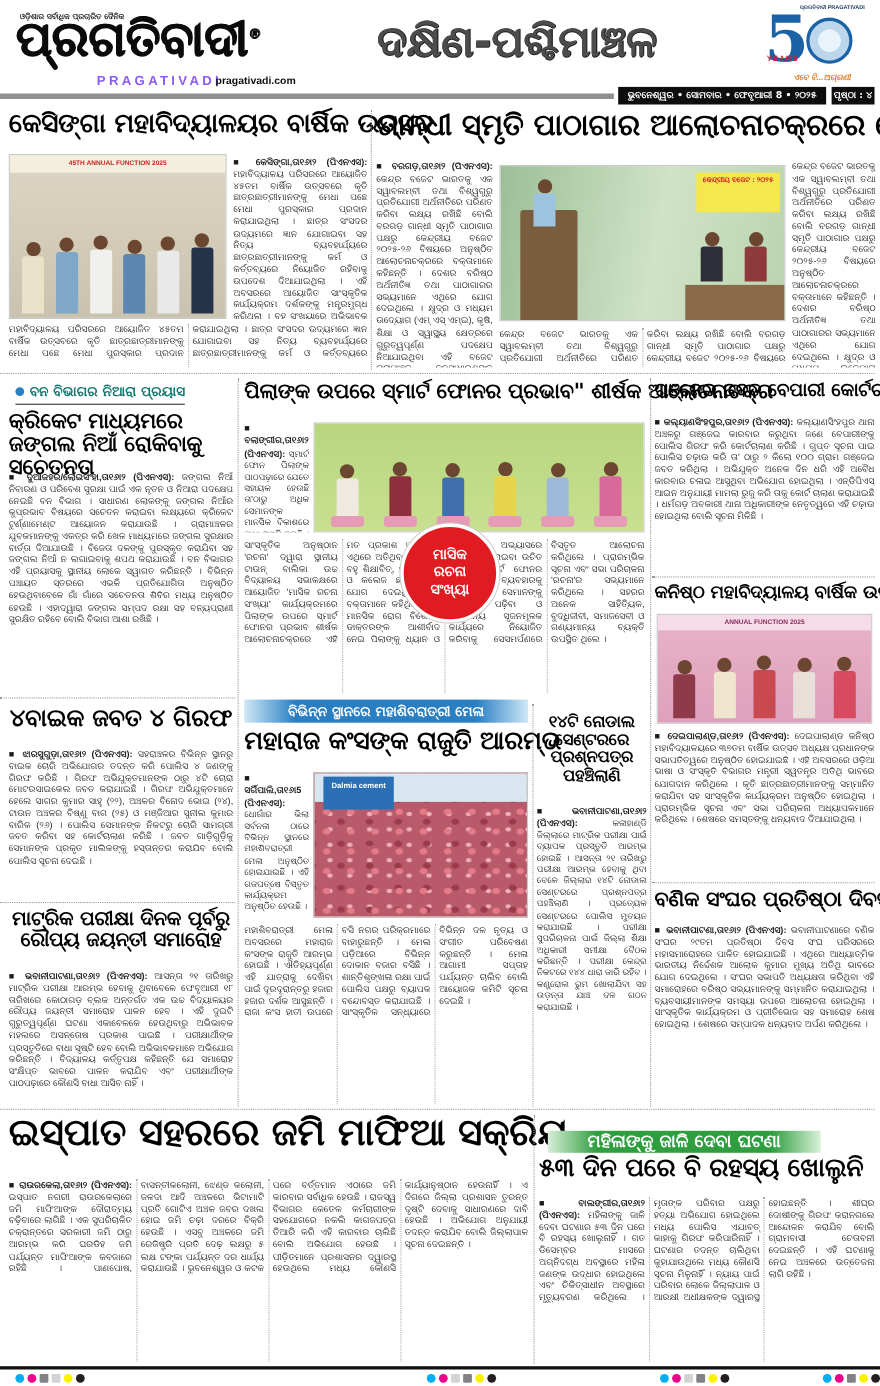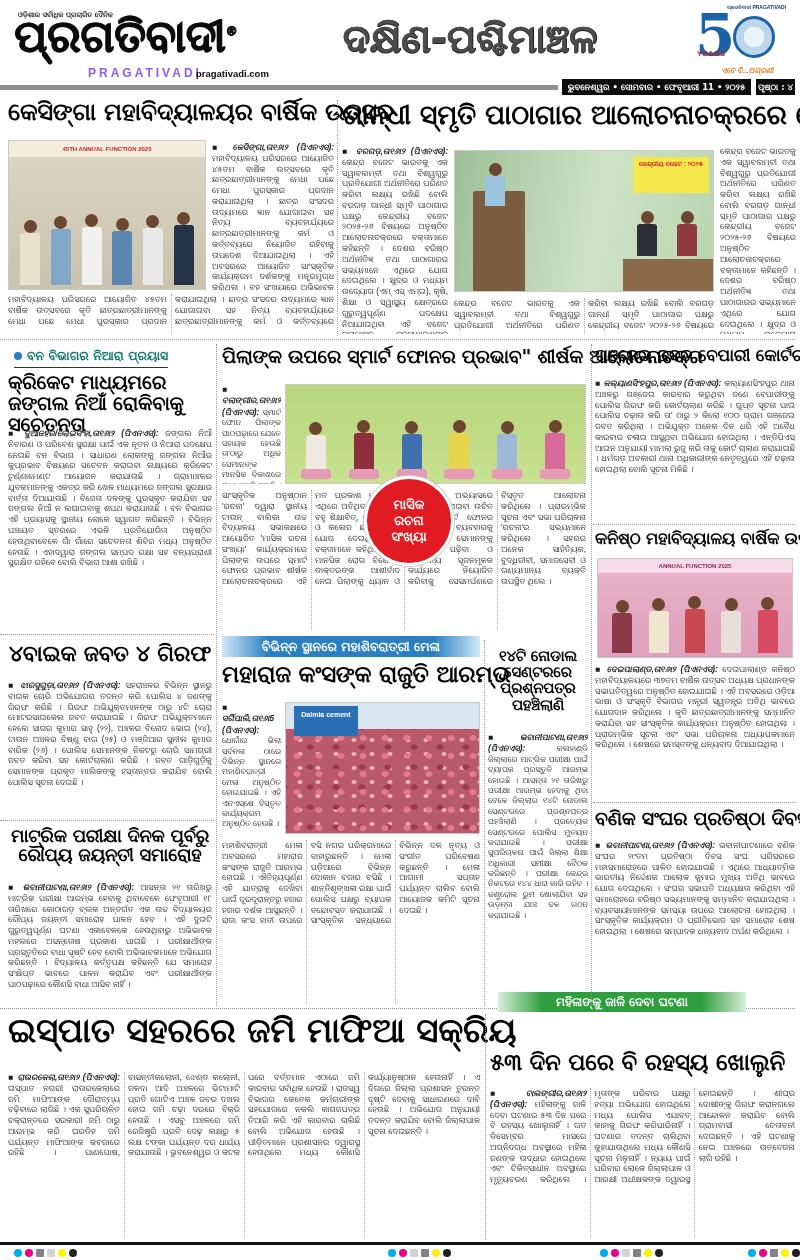--- a/index.html
+++ b/index.html
@@ -6,21 +6,21 @@
     --accent-blue:#2a7fc2; --banner-green:#2f9e3f; --badge-red:#e01b22;
     --ink:#111; --body-ink:#222; --rule-gray:#8f8f8f;
   }
   *{margin:0;padding:0;box-sizing:border-box;}
   html,body{background:#e8e8e8;}
   .page{position:relative;width:800px;height:1260px;margin:0 auto;background:#fff;
         font-family:"Liberation Sans","DejaVu Sans",sans-serif;color:var(--body-ink);overflow:hidden;}
   .abs{position:absolute;}
   .hl{font-weight:800;color:#000;line-height:1.08;letter-spacing:-0.3px;font-family:"DejaVu Sans",sans-serif;}
   .bt{font-size:8.3px;line-height:1.3;text-align:justify;color:#1c1c1c;overflow:hidden;}
-  .bt b{font-size:8.3px;font-style:italic;}
+  .bt b{font-size:8.3px;}
   .cols2{column-count:2;column-gap:8px;column-rule:1px dotted #aaa;}
   .cols3{column-count:3;column-gap:8px;column-rule:1px dotted #aaa;}
   .cols4{column-count:4;column-gap:8px;column-rule:1px dotted #aaa;}
   .vline{border-left:1px dotted #999;width:0;}
   .hline{border-top:1px dotted #999;height:0;}
   .photo{position:absolute;overflow:hidden;border:1px solid #c9c9c9;}
   .fig{display:flex;align-items:flex-end;justify-content:space-around;height:100%;padding:4px 6px;}
   .person{display:flex;flex-direction:column;align-items:center;}
   .head{width:13px;height:13px;border-radius:50%;background:#6b4630;}
   .torso{width:20px;border-radius:3px 3px 0 0;}
@@ -53,21 +53,21 @@
     <div class="abs" style="left:693px;top:4px;width:102px;height:74px">
       <div class="abs" style="left:2px;top:2px;font-size:58px;font-weight:900;color:#1b63a6;line-height:1;font-family:'DejaVu Serif',serif">5</div>
       <div class="abs" style="left:40px;top:12px;width:42px;height:42px;border-radius:50%;border:3px solid #1b63a6;background:
            radial-gradient(circle,#eaf2fa 0 40%,#bcd6ec 41% 100%)"></div>
       <div class="abs" style="left:34px;top:0;font-size:5px;font-weight:700;color:#16355c;white-space:nowrap">ପ୍ରଗତିବାଦୀ PRAGATIVADI</div>
       <div class="abs" style="left:4px;top:46px;font-size:7px;font-weight:800;color:#c42127;letter-spacing:1px">YEARS</div>
       <div class="abs" style="left:28px;top:62px;font-size:7.5px;font-weight:700;color:#e07a1f;font-style:italic;white-space:nowrap">ଏବେ ବି...ଅଗ୍ରଣୀ</div>
     </div>
 
     <div class="abs" style="left:0;top:85px;width:558px;height:5px;background:var(--rule-gray)"></div>
-    <div class="abs edbar" style="left:562px;top:79px;width:189px;height:16px">ଭୁବନେଶ୍ୱର • ସୋମବାର • ଫେବୃଆରୀ 11 • ୨୦୨୫</div>
+    <div class="abs edbar" style="left:562px;top:79px;width:189px;height:16px">ଭୁବନେଶ୍ୱର • ସୋମବାର • ଫେବୃଆରୀ 8 • ୨୦୨୫</div>
     <div class="abs edbar" style="left:756px;top:79px;width:39px;height:16px">ପୃଷ୍ଠା : ୪</div>
   </header>
 
   <section>
     <h2 class="hl abs" style="left:8px;top:100px;width:326px;font-size:24px;white-space:nowrap">କେସିଙ୍ଗା ମହାବିଦ୍ୟାଳୟର ବାର୍ଷିକ ଉତ୍ସବ</h2>
     <div class="photo" style="left:8px;top:140px;width:198px;height:150px;background:linear-gradient(#ddd6c4,#c9c2ae)">
       <div class="banner-strip" style="height:16px;background:#f3eede;color:#c22;font-size:6px;line-height:16px">45TH ANNUAL FUNCTION 2025</div>
       <div class="fig" style="padding-top:18px">
         <span class="person">
             <span class="head"></span>
@@ -220,21 +220,21 @@
   <div class="hline abs" style="left:0;top:634px;width:214px"></div>
   <section>
     <h2 class="hl abs" style="left:8px;top:642px;width:204px;font-size:22px;text-align:center;white-space:nowrap">୪ବାଇକ ଜବତ ୪ ଗିରଫ</h2>
     <p class="bt abs" style="left:8px;top:680px;width:204px;height:138px"><b>■ ଝାରସୁଗୁଡ଼ା,ତା୧୬ା୨ (ପିଏନଏସ):</b> <span>ସହରାଞ୍ଚଳର ବିଭିନ୍ନ ସ୍ଥାନରୁ ବାଇକ ଚୋରି ଅଭିଯୋଗର ତଦନ୍ତ କରି ପୋଲିସ ୪ ଜଣଙ୍କୁ ଗିରଫ କରିଛି । ଗିରଫ ଅଭିଯୁକ୍ତମାନଙ୍କ ଠାରୁ ୪ଟି ଚୋରା ମୋଟରସାଇକେଲ ଜବତ କରାଯାଇଛି । ଗିରଫ ଅଭିଯୁକ୍ତମାନେ ହେଲେ ସାଗର କୁମାର ସାହୁ (୨୨), ଅଞ୍ଚଳର ବିନୋଦ ଭୋଇ (୨୪), ଟାଉନ ଅଞ୍ଚଳର ବିଷ୍ଣୁ ବାଗ (୨୫) ଓ ମଞ୍ଜିଆର ସୁନୀଲ କୁମାର ବାରିକ (୨୬) । ପୋଲିସ ସେମାନଙ୍କ ନିକଟରୁ ଚୋରି ସାମଗ୍ରୀ ଜବତ କରିବା ସହ କୋର୍ଟଚାଲାଣ କରିଛି । ଜବତ ଗାଡ଼ିଗୁଡ଼ିକୁ ସେମାନଙ୍କ ପ୍ରକୃତ ମାଲିକଙ୍କୁ ହସ୍ତାନ୍ତର କରାଯିବ ବୋଲି ପୋଲିସ ସୂଚନା ଦେଇଛି ।</span></p>
   </section>
 
   <section>
     <div class="color-banner abs" style="left:222px;top:636px;width:258px;height:21px;line-height:21px;font-size:12.5px;
          background:linear-gradient(90deg,#cfe8f8,var(--accent-blue) 18%,var(--accent-blue) 82%,#cfe8f8)">ବିଭିନ୍ନ ସ୍ଥାନରେ ମହାଶିବରାତ୍ରୀ ମେଳା</div>
     <h2 class="hl abs" style="left:222px;top:662px;width:258px;font-size:23px;white-space:nowrap">ମହାରାଜ କଂସଙ୍କ ରାଜୁତି ଆରମ୍ଭ</h2>
-    <p class="bt abs" style="left:222px;top:702px;width:59px;height:132px;font-size:8px"><b>■ ସର୍ଗିପାଲି,ତା୧୬ା5 (ପିଏନଏସ):</b> <span>ଧୋଗାଁର ଭିଲା ସର୍ବନଳା ଠାରେ ବିଭିନ୍ନ ସ୍ଥାନରେ ମହାଶିବରାତ୍ରୀ ମେଳା ଅନୁଷ୍ଠିତ ହୋଇଯାଇଛି । ଏହି ଏନଏସ୍ଷେ ବିସ୍ତୃତ କାର୍ଯ୍ୟକ୍ରମ ଅନୁଷ୍ଠିତ ହେଉଛି ।</span></p>
+    <p class="bt abs" style="left:222px;top:702px;width:59px;height:132px;font-size:8px"><b>■ ସର୍ଗିପାଲି,ତା୧୬ା5 (ପିଏନଏସ):</b> <span>ଧୋଗାଁର ଭିଲା ସର୍ବନଳା ଠାରେ ବିଭିନ୍ନ ସ୍ଥାନରେ ମହାଶିବରାତ୍ରୀ ମେଳା ଅନୁଷ୍ଠିତ ହୋଇଯାଇଛି । ଏହି ଗଜପତ୍ଷେ ବିସ୍ତୃତ କାର୍ଯ୍ୟକ୍ରମ ଅନୁଷ୍ଠିତ ହେଉଛି ।</span></p>
     <div class="photo" style="left:285px;top:702px;width:195px;height:132px;background-color:#b85a6a;
          background-image:radial-gradient(#e57a88 3px,transparent 4px),radial-gradient(#9a3a4a 3px,transparent 4px),radial-gradient(#f0b0b8 2px,transparent 3px);
          background-size:22px 18px,26px 20px,18px 14px;background-position:0 26px,11px 34px,5px 30px">
       <div class="abs" style="left:0;top:0;width:100%;height:26px;background:#d9e6f0"></div>
       <div class="abs" style="left:8px;top:3px;width:64px;height:30px;background:#2b6fb4;color:#fff;font-size:7px;font-weight:800;
            text-align:center;line-height:1.3;padding-top:4px">Dalmia cement</div>
     </div>
     <p class="bt abs cols3" style="left:222px;top:840px;width:258px;height:164px"><span>ମହାଶିବରାତ୍ରୀ ମେଳା ଅବସରରେ ମହାରାଜ କଂସଙ୍କ ରାଜୁତି ଆରମ୍ଭ ହୋଇଛି । ଐତିହ୍ୟପୂର୍ଣ୍ଣ ଏହି ଯାତ୍ରାକୁ ଦେଖିବା ପାଇଁ ଦୂରଦୂରାନ୍ତରୁ ହଜାର ହଜାର ଦର୍ଶକ ଆସୁଛନ୍ତି । ରାଜା କଂସ ହାତୀ ଉପରେ ବସି ନଗର ପରିକ୍ରମାରେ ବାହାରୁଛନ୍ତି । ମେଳା ପଡ଼ିଆରେ ବିଭିନ୍ନ ଦୋକାନ ବଜାର ବସିଛି । ଶାନ୍ତିଶୃଙ୍ଖଳା ରକ୍ଷା ପାଇଁ ପୋଲିସ ପକ୍ଷରୁ ବ୍ୟାପକ ବନ୍ଦୋବସ୍ତ କରାଯାଇଛି । ସାଂସ୍କୃତିକ ସନ୍ଧ୍ୟାରେ ବିଭିନ୍ନ ଦଳ ନୃତ୍ୟ ଓ ସଂଗୀତ ପରିବେଷଣ କରୁଛନ୍ତି । ମେଳା ଆଗାମୀ ସପ୍ତାହ ପର୍ଯ୍ୟନ୍ତ ଚାଲିବ ବୋଲି ଆୟୋଜକ କମିଟି ସୂଚନା ଦେଇଛି ।</span></p>
   </section>
 
@@ -255,21 +255,21 @@
     <p class="bt abs" style="left:595px;top:840px;width:200px;height:164px"><b>■ ଭବାନୀପାଟଣା,ତା୧୬ା୨ (ପିଏନଏସ):</b> <span>ଭବାନୀପାଟଣାରେ ବଣିକ ସଂଘର ୨୯ତମ ପ୍ରତିଷ୍ଠା ଦିବସ ସଂଘ ପରିସରରେ ମହାସମାରୋହରେ ପାଳିତ ହୋଇଯାଇଛି । ଏଥିରେ ଆଧ୍ୟାତ୍ମିକ ଭାରତୀୟ ନିର୍ଦ୍ଦେଶକ ଆଲୋକ କୁମାର ମୁଖ୍ୟ ଅତିଥି ଭାବରେ ଯୋଗ ଦେଇଥିଲେ । ସଂଘର ସଭାପତି ଅଧ୍ୟକ୍ଷତା କରିଥିବା ଏହି ସମାରୋହରେ ବରିଷ୍ଠ ସଭ୍ୟମାନଙ୍କୁ ସମ୍ମାନିତ କରାଯାଇଥିଲା । ବ୍ୟବସାୟୀମାନଙ୍କ ସମସ୍ୟା ଉପରେ ଆଲୋଚନା ହୋଇଥିଲା । ସାଂସ୍କୃତିକ କାର୍ଯ୍ୟକ୍ରମ ଓ ପ୍ରୀତିଭୋଜ ସହ ସମାରୋହ ଶେଷ ହୋଇଥିଲା । ଶେଷରେ ସମ୍ପାଦକ ଧନ୍ୟବାଦ ଅର୍ପଣ କରିଥିଲେ ।</span></p>
   </section>
 
   <div class="hline abs" style="left:0;top:1008px;width:795px"></div>
   <section>
     <h2 class="hl abs" style="left:8px;top:1012px;width:472px;font-size:34px;white-space:nowrap">ଇସ୍ପାତ ସହରରେ ଜମି ମାଫିଆ ସକ୍ରିୟ</h2>
     <p class="bt abs cols4" style="left:8px;top:1072px;width:472px;height:166px"><b>■ ରାଉରକେଲା,ତା୧୬ା୨ (ପିଏନଏସ):</b> <span>ଇସ୍ପାତ ନଗରୀ ରାଉରକେଲାରେ ଜମି ମାଫିଆଙ୍କ ଦୌରାତ୍ମ୍ୟ ବଢ଼ିବାରେ ଲାଗିଛି । ଏକ ସୁପରିଚାଳିତ ଚକ୍ରାନ୍ତରେ ସରକାରୀ ଜମି ଠାରୁ ଆରମ୍ଭ କରି ଘରଡିହ ଜମି ପର୍ଯ୍ୟନ୍ତ ମାଫିଆଙ୍କ କବଜାରେ ରହିଛି । ପାଣପୋଷ, ବାସନ୍ତୀକଲୋନୀ, ଝେଣ୍ଡ କଲୋନୀ, ଜଳଦା ଆଦି ଅଞ୍ଚଳରେ ଭିଟାମାଟି ପ୍ରତି ଗୋଟିଏ ଅଞ୍ଚଳ ଜବର ଦଖଲ ହୋଇ ଜମି ଚଢ଼ା ଦରରେ ବିକ୍ରି ହେଉଛି । ଏସବୁ ଅଞ୍ଚଳରେ ଜମି ରେଜିଷ୍ଟ୍ରି ପ୍ରତି ଦେଢ଼ ଲକ୍ଷରୁ ୫ ଲକ୍ଷ ଟଙ୍କା ପର୍ଯ୍ୟନ୍ତ ଦର ଧାର୍ଯ୍ୟ କରାଯାଉଛି । ଭୁବନେଶ୍ୱର ଓ କଟକ ପରେ ବର୍ତ୍ତମାନ ଏଠାରେ ଜମି କାରବାର ସର୍ବାଧିକ ହେଉଛି । ରାଜସ୍ୱ ବିଭାଗର କେତେକ କର୍ମଚାରୀଙ୍କ ସହଯୋଗରେ ନକଲି କାଗଜପତ୍ର ତିଆରି କରି ଏହି କାରବାର ଚାଲିଛି ବୋଲି ଅଭିଯୋଗ ହେଉଛି । ପୀଡ଼ିତମାନେ ପ୍ରଶାସନର ଦ୍ୱାରସ୍ଥ ହେଉଥିଲେ ମଧ୍ୟ କୌଣସି କାର୍ଯ୍ୟାନୁଷ୍ଠାନ ହେଉନାହିଁ । ଏ ଦିଗରେ ଜିଲ୍ଲା ପ୍ରଶାସନ ତୁରନ୍ତ ଦୃଷ୍ଟି ଦେବାକୁ ସାଧାରଣରେ ଦାବି ହେଉଛି । ଅଭିଯୋଗ ଅନୁଯାୟୀ ତଦନ୍ତ କରାଯିବ ବୋଲି ଜିଲ୍ଲାପାଳ ସୂଚନା ଦେଇଛନ୍ତି ।</span></p>
   </section>
 
   <section>
-    <div class="color-banner abs" style="left:498px;top:992px;width:248px;height:20px;line-height:20px;font-size:12px;
+    <div class="color-banner abs" style="left:498px;top:1028px;width:248px;height:20px;line-height:20px;font-size:16px;
          background:linear-gradient(90deg,#d8f0d8,var(--banner-green) 18%,var(--banner-green) 82%,#d8f0d8)">ମହିଳାଙ୍କୁ ଜାଳି ଦେବା ଘଟଣା</div>
     <h2 class="hl abs" style="left:490px;top:1050px;width:305px;font-size:23px;white-space:nowrap">୫୩ ଦିନ ପରେ ବି ରହସ୍ୟ ଖୋଲୁନି</h2>
     <p class="bt abs cols3" style="left:490px;top:1088px;width:305px;height:150px"><b>■ ବାଲଙ୍ଗୀର,ତା୧୬ା୨ (ପିଏନଏସ):</b> <span>ମହିଳାଙ୍କୁ ଜାଳି ଦେବା ଘଟଣାର ୫୩ ଦିନ ପରେ ବି ରହସ୍ୟ ଖୋଲୁନାହିଁ । ଗତ ଡିସେମ୍ବର ମାସରେ ଅଗ୍ନିଦଗ୍ଧ ଅବସ୍ଥାରେ ମହିଳା ଜଣଙ୍କ ଉଦ୍ଧାର ହୋଇଥିଲେ ଏବଂ ଚିକିତ୍ସାଧୀନ ଅବସ୍ଥାରେ ମୃତ୍ୟୁବରଣ କରିଥିଲେ । ମୃତାଙ୍କ ପରିବାର ପକ୍ଷରୁ ହତ୍ୟା ଅଭିଯୋଗ ହୋଇଥିଲେ ମଧ୍ୟ ପୋଲିସ ଏଯାବତ୍ କାହାକୁ ଗିରଫ କରିପାରିନାହିଁ । ଘଟଣାର ତଦନ୍ତ ଚାଲିଥିବା କୁହାଯାଉଥିଲେ ମଧ୍ୟ କୌଣସି ସୂଚନା ମିଳୁନାହିଁ । ନ୍ୟାୟ ପାଇଁ ପରିବାର ଲୋକେ ଜିଲ୍ଲାପାଳ ଓ ଆରକ୍ଷୀ ଅଧୀକ୍ଷକଙ୍କ ଦ୍ୱାରସ୍ଥ ହୋଇଛନ୍ତି । ଶୀଘ୍ର ଦୋଷୀଙ୍କୁ ଗିରଫ କରାନଗଲେ ଆନ୍ଦୋଳନ କରାଯିବ ବୋଲି ଗ୍ରାମବାସୀ ଚେତାବନୀ ଦେଇଛନ୍ତି । ଏହି ଘଟଣାକୁ ନେଇ ଅଞ୍ଚଳରେ ଉତ୍ତେଜନା ଲାଗି ରହିଛି ।</span></p>
   </section>
 
   <div class="vline abs" style="left:337px;top:100px;height:236px"></div>
   <div class="hline abs" style="left:0;top:339px;width:795px"></div>
   <div class="vline abs" style="left:216px;top:344px;height:662px"></div>
   <div class="vline abs" style="left:591px;top:344px;height:662px"></div>
   <div class="vline abs" style="left:484px;top:640px;height:366px"></div>

